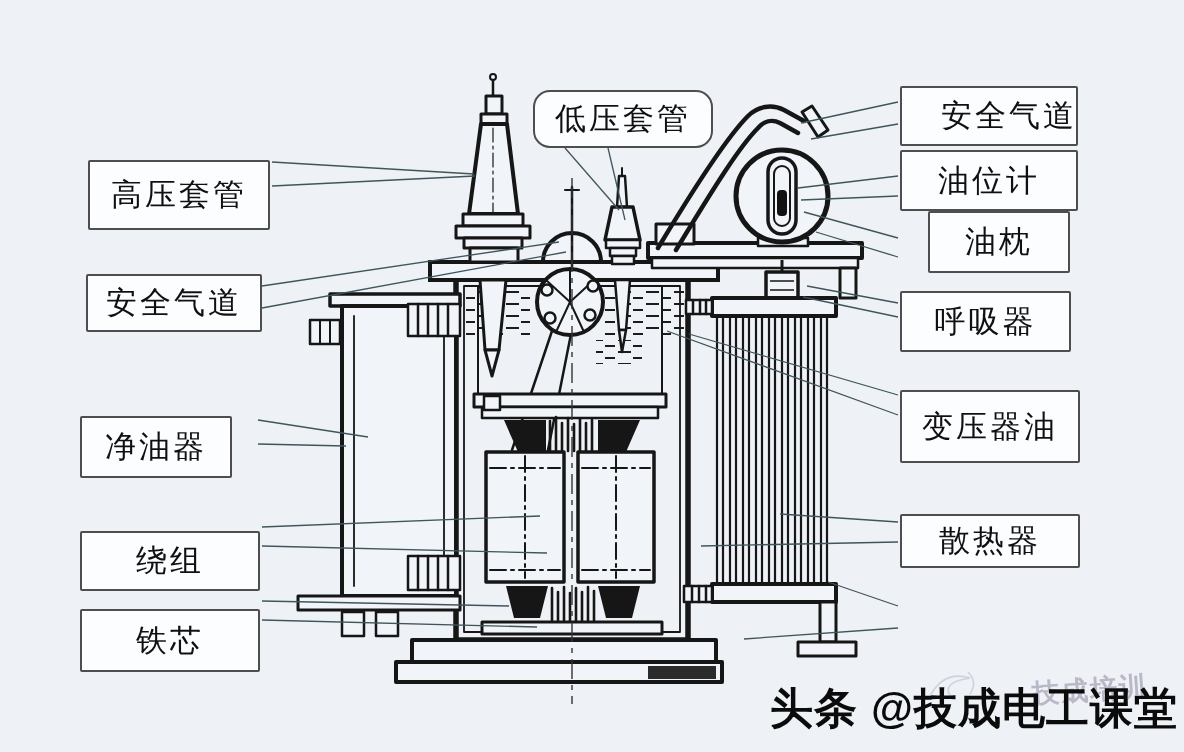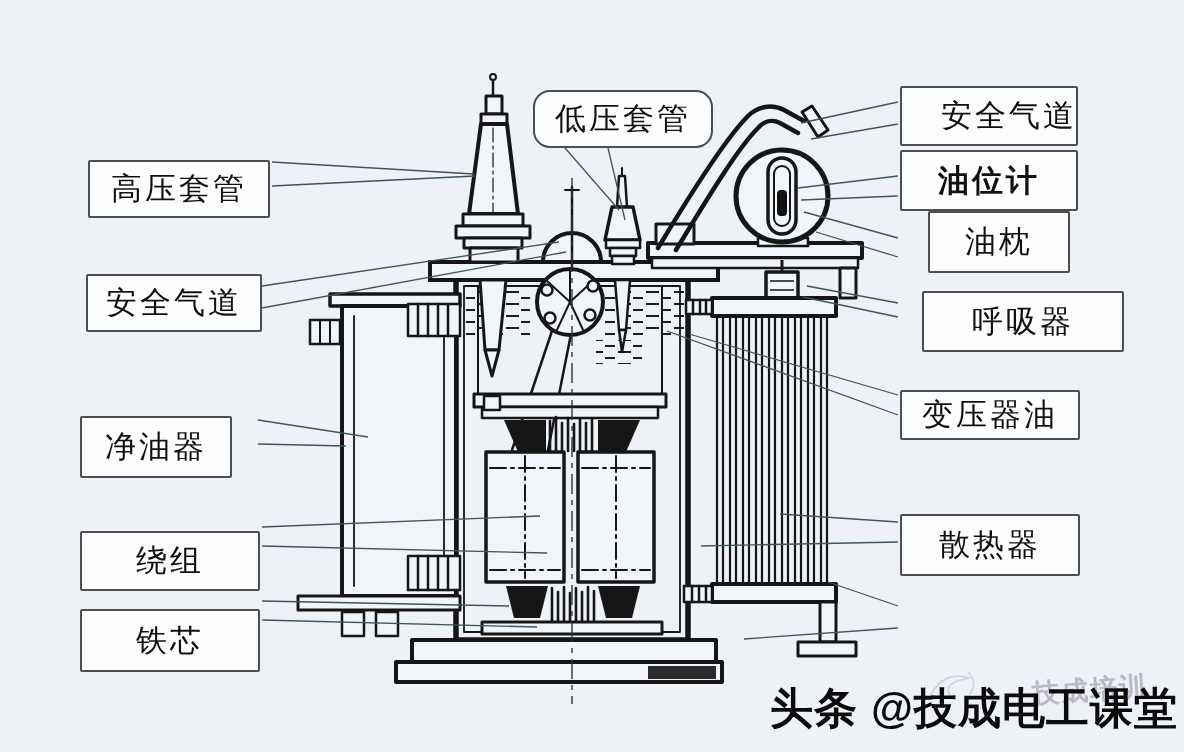--- a/index.html
+++ b/index.html
@@ -8,34 +8,34 @@
     background:#eef2f7;font-family:"Liberation Serif",serif;
   }
   .stage svg{position:absolute;left:0;top:0;}
   .lbl{
     position:absolute;background:#fcfdff;border:2px solid #4e4e4e;border-radius:2px;
     display:flex;align-items:center;justify-content:center;
     font-size:31px;letter-spacing:3px;color:#101010;box-sizing:border-box;
     white-space:nowrap;z-index:3;
   }
   
-  .lbl-hv      {left:88px;  top:160px; width:182px; height:58px;font-family:Liberation Mono, monospace;}
+  .lbl-hv      {left:88px;  top:160px; width:182px; height:70px;font-family:Liberation Mono, monospace;}
   .lbl-tap     {left:86px;  top:274px; width:176px; height:58px;}
   .lbl-pur     {left:80px;  top:416px; width:152px; height:62px;}
   .lbl-win     {left:80px;  top:531px; width:180px; height:60px;}
   .lbl-core    {left:80px;  top:585px; width:180px; height:63px;margin-top:24px;}
   
   .lbl-lv      {left:533px; top:90px;  width:180px; height:58px;border-radius:17px;}
   
   .lbl-duct    {left:900px; top:86px;  width:178px; height:60px;padding-left:40px;}
-  .lbl-gauge   {left:900px; top:150px; width:178px; height:61px;font-weight:bold;}
+  .lbl-gauge   {left:900px; top:150px; width:178px; height:61px;}
   .lbl-cons    {left:928px; top:211px; width:142px; height:62px;}
-  .lbl-brth    {left:922px; top:291px; width:202px; height:61px;}
-  .lbl-oil     {left:900px; top:390px; width:180px; height:50px;}
-  .lbl-rad     {left:900px; top:514px; width:180px; height:62px;}
+  .lbl-brth    {left:900px; top:291px; width:171px; height:61px;}
+  .lbl-oil     {left:900px; top:390px; width:180px; height:73px;}
+  .lbl-rad     {left:900px; top:514px; width:180px; height:54px;}
   .lbl-tank    {left:900px; top:602px; width:180px; height:61px;}
 
   .footer-mark{
     position:absolute;right:6px;bottom:14px;z-index:4;
     font-family:"Liberation Sans",sans-serif;font-weight:bold;
     font-size:43px;color:#0b0b0b;letter-spacing:1px;white-space:nowrap;
   }
   .faint-mark{
     position:absolute;left:1032px;top:672px;z-index:3;
     font-family:"Liberation Sans",sans-serif;font-weight:bold;

